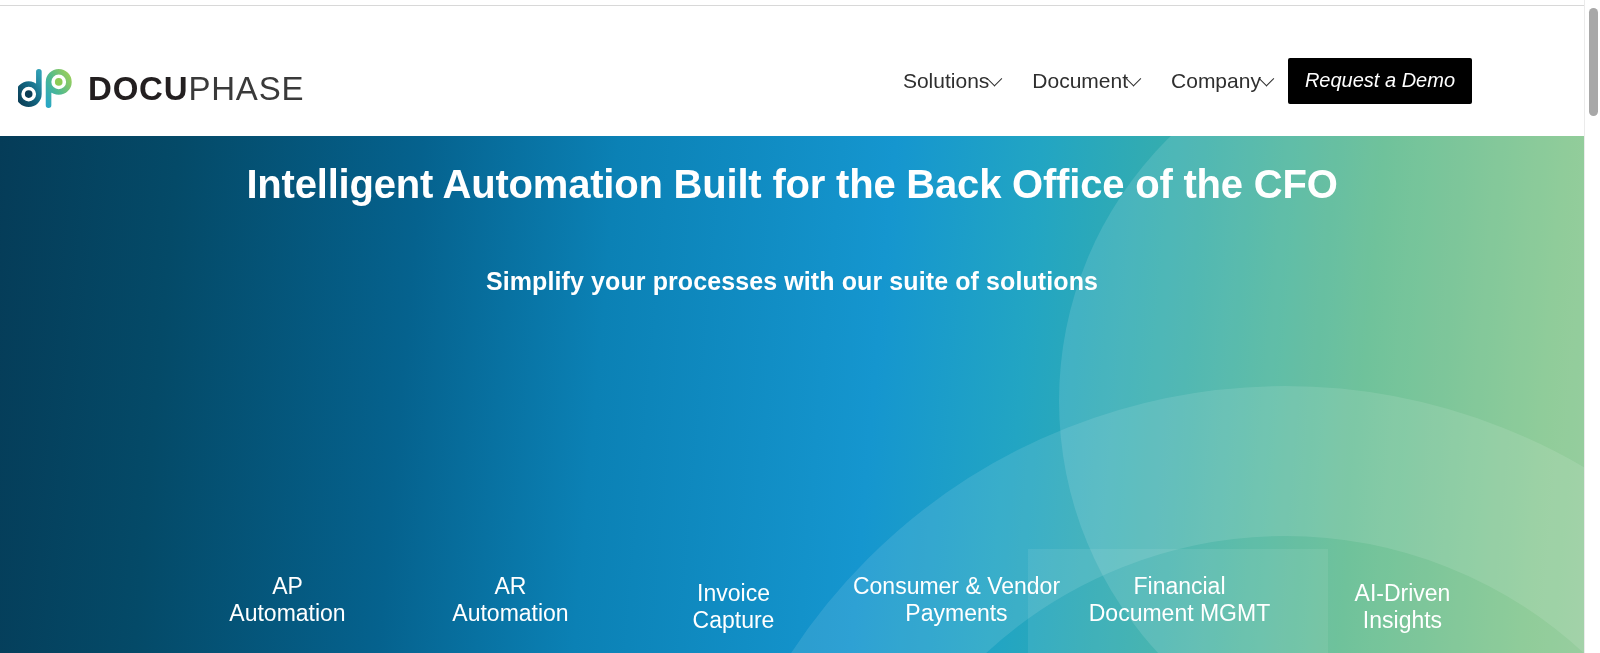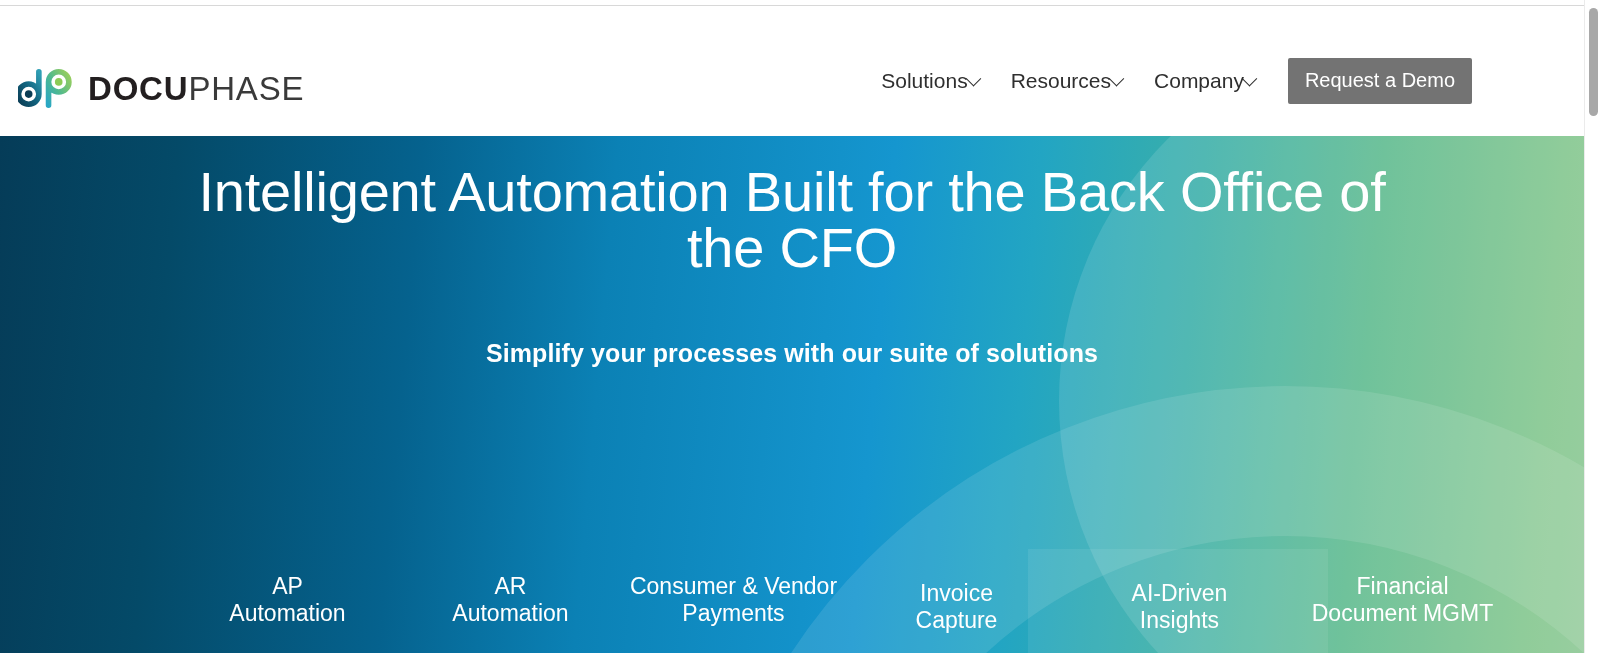--- a/index.html
+++ b/index.html
@@ -57,29 +57,29 @@
     cursor:pointer; white-space:nowrap;
   }
   .chev {
     display:inline-block; width:11px; height:11px;
     border-right:1.6px solid #2f2f2f;
     border-bottom:1.6px solid #2f2f2f;
     transform:rotate(45deg) translate(-2px,-2px);
     flex:none;
   }
   .demo-btn {
-    margin-left:17px;
-    background:#737373;
+    background:#000000;
     color:#ffffff;
     font-size:20px;
     padding:11px 17px 12px 17px;
     border:none; border-radius:2px;
     cursor:pointer;
     white-space:nowrap;
     font-family:"Liberation Sans", sans-serif;
+    font-style:italic;
   }
 
   
   .hero {
     position:absolute; left:0; top:136px;
     width:1584px; height:517px;
     overflow:hidden;
     background:linear-gradient(95deg,
       #053c58 0%,
       #044a68 11%,
@@ -118,21 +118,21 @@
     background:rgba(255,255,255,0.08);
   }
 
   .hero-inner {
     position:relative; z-index:2;
     width:100%; height:100%;
     padding-top:28px;
     text-align:center;
   }
   .hero-title {
-    font-size:56px; font-weight:400;
+    font-size:40px; font-weight:700;
     line-height:1.0;
     color:#ffffff;
     letter-spacing:-0.2px;
     max-width:1400px;
     margin:0 auto;
     padding:0 70px;
   }
   .hero-sub {
     margin-top:63px;
     font-size:25px; font-weight:700;
@@ -205,21 +205,21 @@
     </a>
 
     <nav class="main-nav">
 
       <div class="nav-item">
         <span>Solutions</span>
         <i class="chev"></i>
       </div>
 
       <div class="nav-item">
-        <span>Resources</span>
+        <span>Document</span>
         <i class="chev"></i>
       </div>
 
       <div class="nav-item">
         <span>Company</span>
         <i class="chev"></i>
       </div>
 
       <button class="demo-btn">Request a Demo</button>
     </nav>
@@ -243,39 +243,39 @@
       <div class="feature-item">
         <span>AP</span>
         <span class="l2">Automation</span>
       </div>
 
       <div class="feature-item">
         <span>AR</span>
         <span class="l2">Automation</span>
       </div>
 
-      <div class="feature-item">
-        <span>Consumer &amp; Vendor</span>
-        <span class="l2">Payments</span>
-      </div>
-
       <div class="feature-item drop">
         <span>Invoice</span>
         <span class="l2">Capture</span>
       </div>
 
+      <div class="feature-item">
+        <span>Consumer &amp; Vendor</span>
+        <span class="l2">Payments</span>
+      </div>
+
+      <div class="feature-item">
+        <span>Financial</span>
+        <span class="l2">Document MGMT</span>
+      </div>
+
       <div class="feature-item drop">
         <span>AI-Driven</span>
         <span class="l2">Insights</span>
       </div>
-
-      <div class="feature-item">
-        <span>Financial</span>
-        <span class="l2">Document MGMT</span>
-      </div>
     </div>
   </section>
 
   <div class="scroll-track">
     <div class="scroll-thumb"></div>
   </div>
 
 </div>
 
 </body></html>

